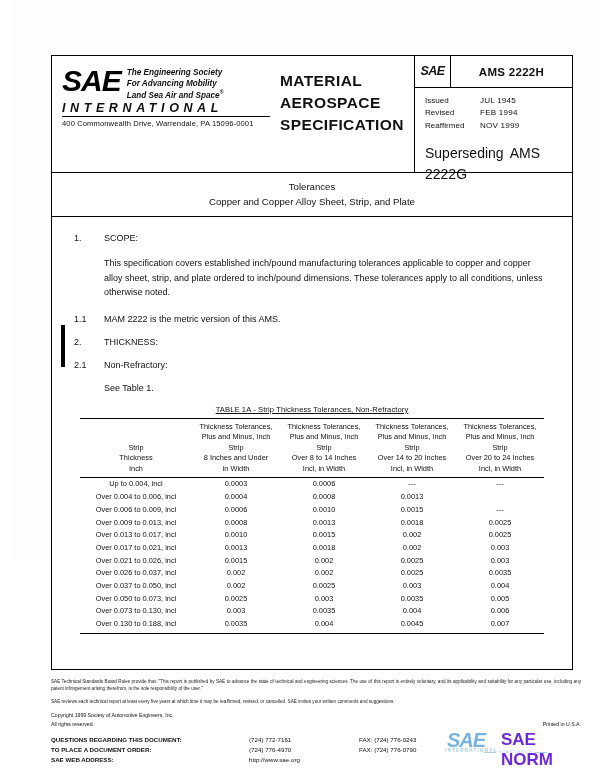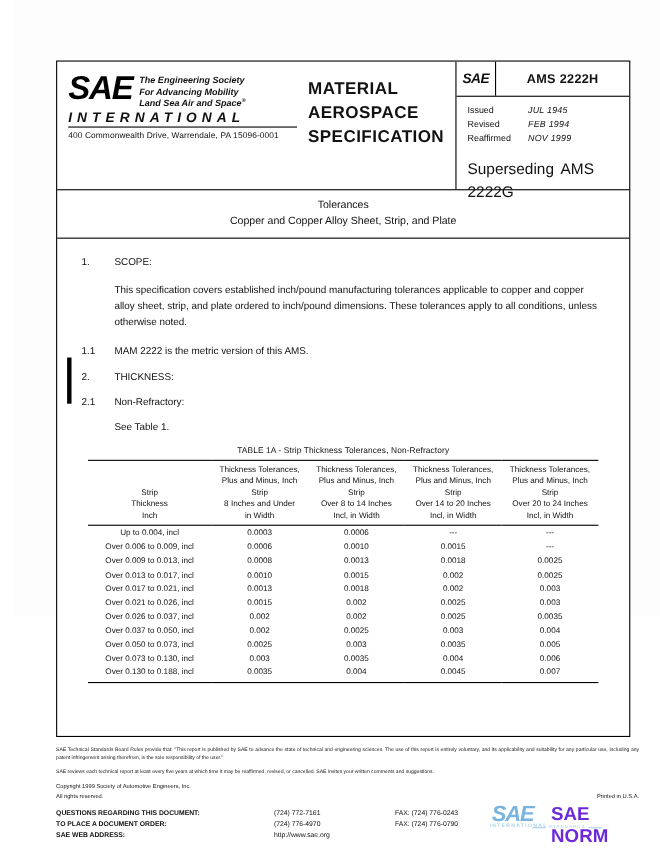--- a/index.html
+++ b/index.html
@@ -145,21 +145,21 @@
     font-size: 11.5px;
     letter-spacing: 0.3px;
   }
   .hdr-dates {
     padding: 7px 0 0 10px;
     font-size: 8.1px;
     line-height: 1.52;
   }
   .dt-row { display: flex; }
   .dt-label { width: 55px; }
-  .dt-val { letter-spacing: 0.2px; font-style: italic; }
+  .dt-val { letter-spacing: 0.2px; }
   .supersede {
     margin-top: 11px;
     font-size: 14px;
   }
   .supersede .sp-lbl { margin-right: 6px; }
 
   
   .title-band {
     height: 44px;
     border-bottom: 1.3px solid #000;
@@ -212,20 +212,21 @@
     height: 42px;
     background: #000;
   }
 
   
   .tbl-caption {
     text-align: center;
     font-size: 7.6px;
     margin: 12px 0 4px 0;
     letter-spacing: 0.1px;
+    text-decoration: underline;
   }
   table.tol {
     border-collapse: collapse;
     width: 464px;
     margin: 0 auto;
     table-layout: fixed;
   }
   table.tol th, table.tol td {
     font-weight: normal;
     font-size: 7.4px;
@@ -479,20 +480,27 @@
         </thead>
         <tbody>
             <tr>
               <td>Up to 0.004, incl</td>
               <td>0.0003</td>
               <td>0.0006</td>
               <td>---</td>
               <td>---</td>
             </tr>
             <tr>
+              <td>Over 0.004 to 0.006, incl</td>
+              <td>0.0004</td>
+              <td>0.0008</td>
+              <td>0.0013</td>
+              <td></td>
+            </tr>
+            <tr>
               <td>Over 0.006 to 0.009, incl</td>
               <td>0.0006</td>
               <td>0.0010</td>
               <td>0.0015</td>
               <td>---</td>
             </tr>
             <tr>
               <td>Over 0.009 to 0.013, incl</td>
               <td>0.0008</td>
               <td>0.0013</td>

